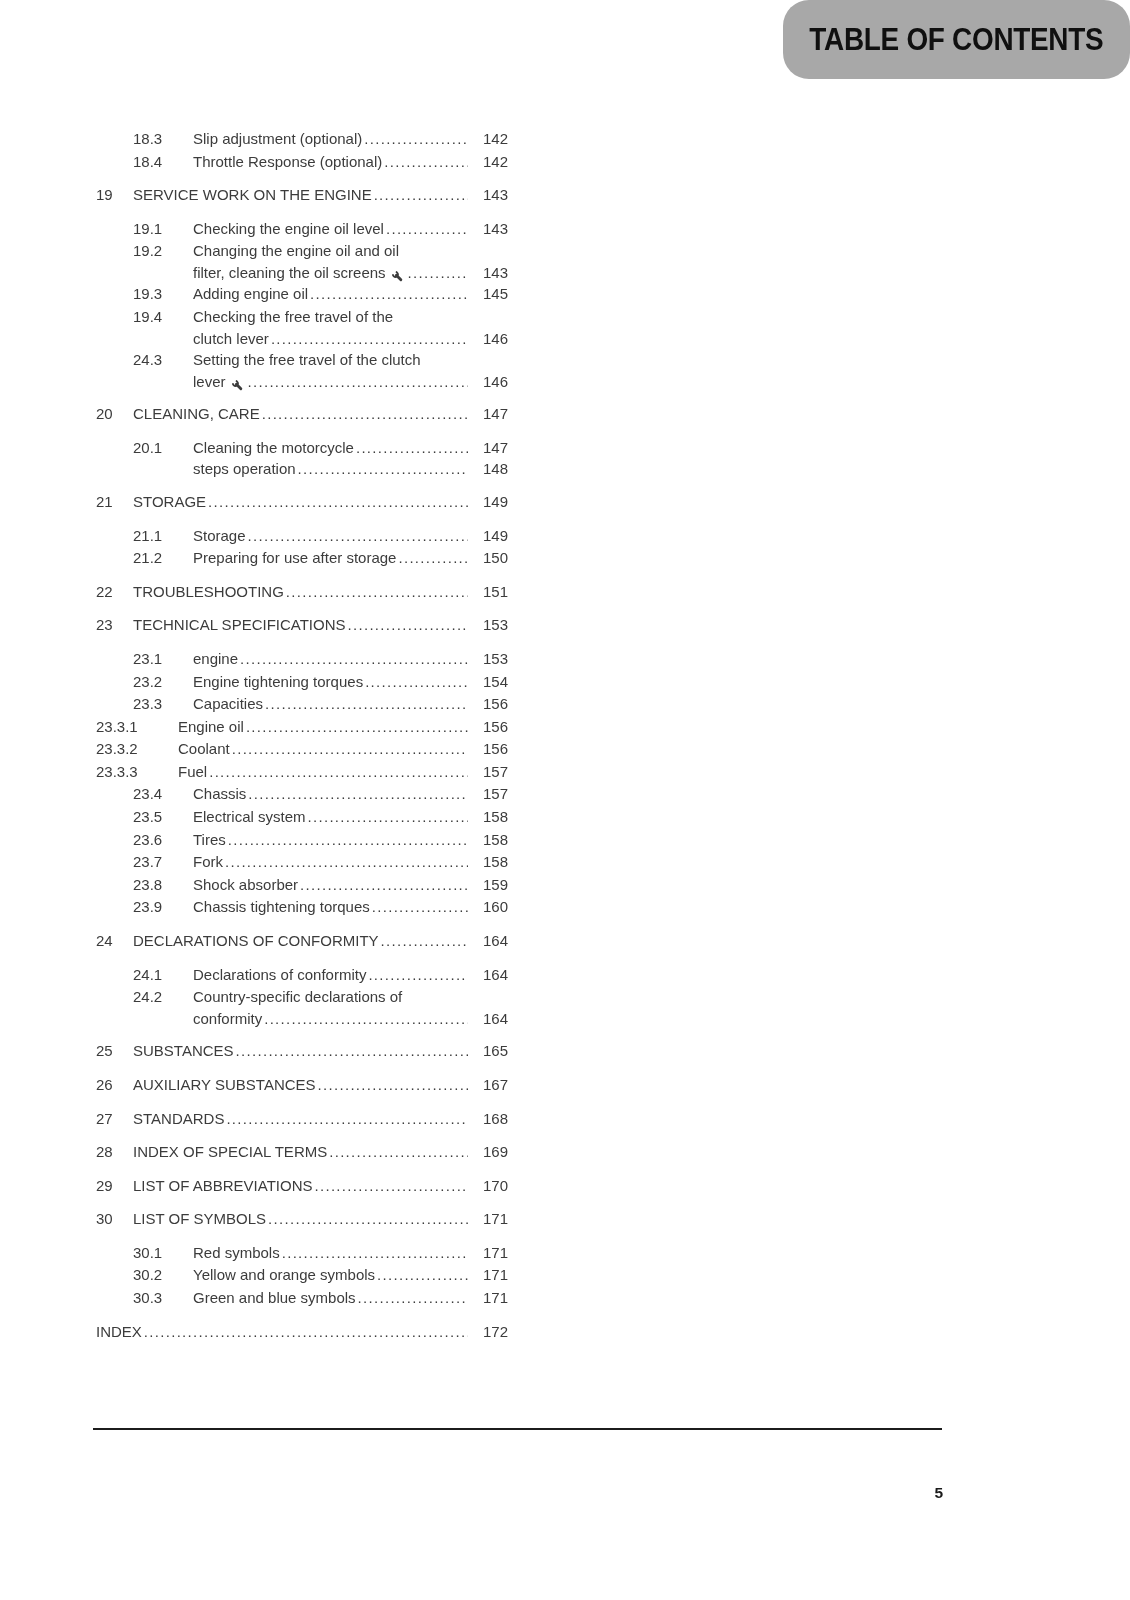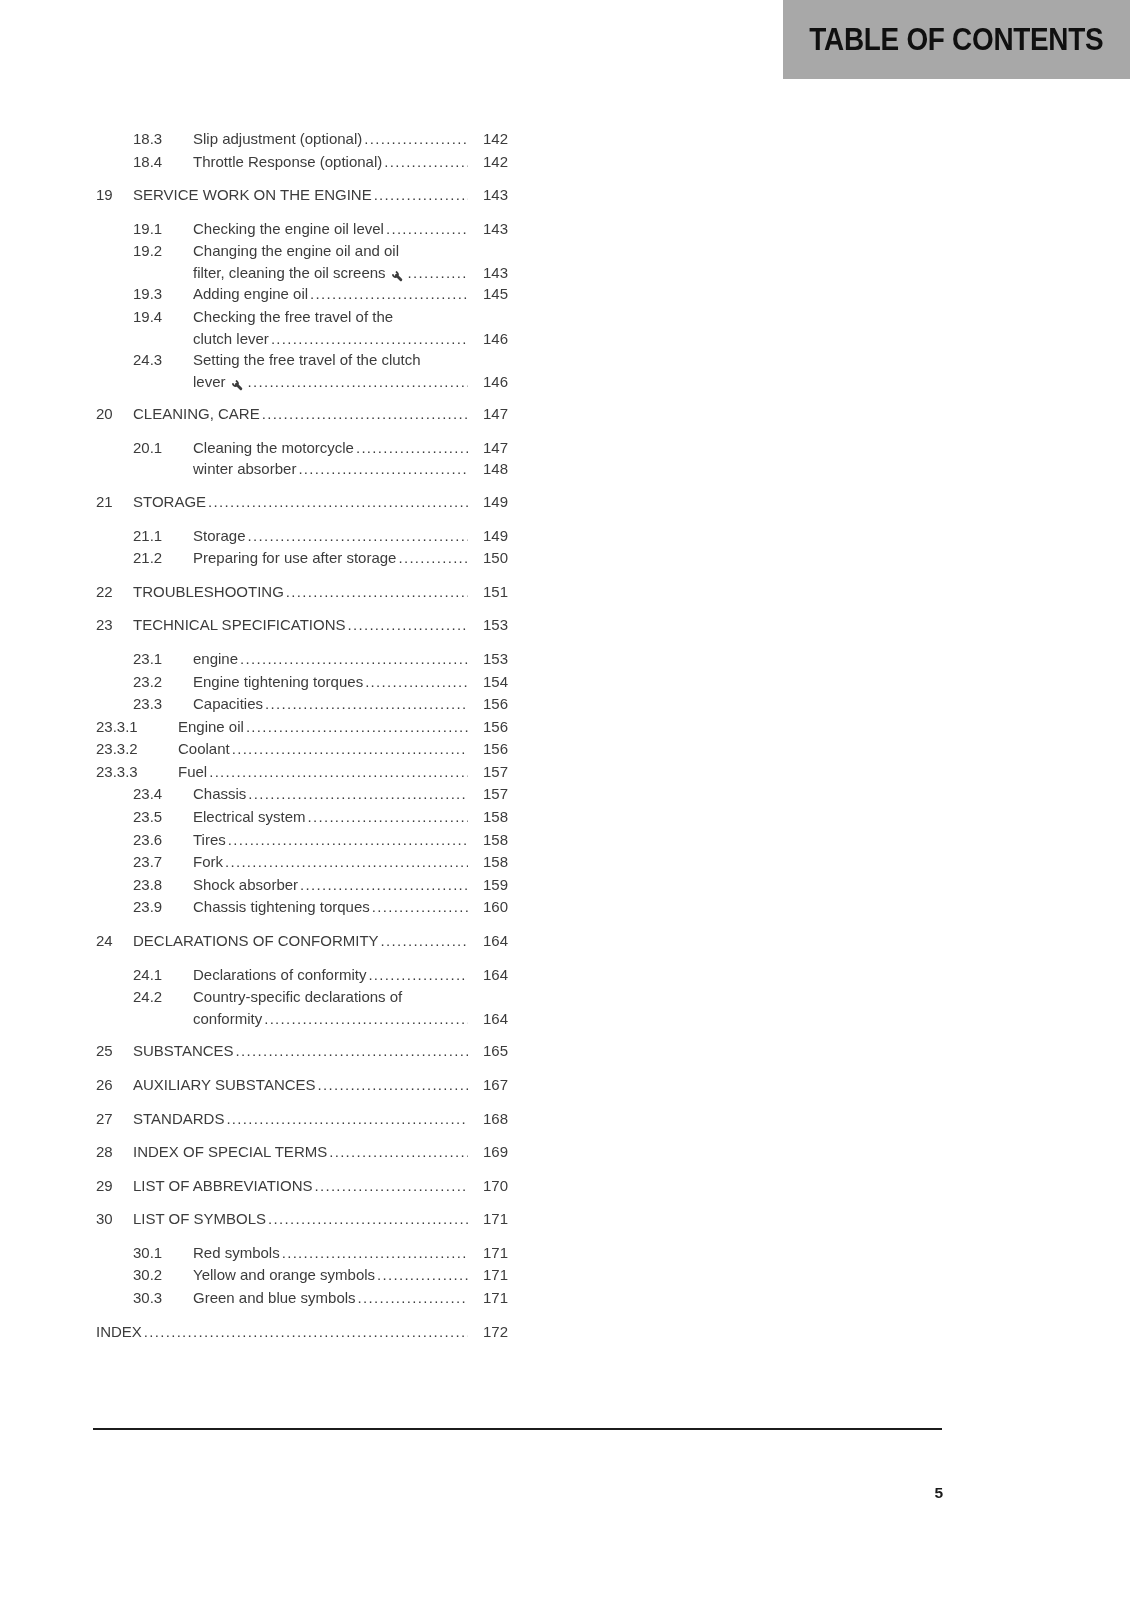--- a/index.html
+++ b/index.html
@@ -10,21 +10,21 @@
     font-family:"Liberation Sans", sans-serif;
     font-size:15px;
     color:#3c3c3c;
     overflow:hidden;
     margin:0 auto;
   }
   
   .banner {
     position:absolute; left:783px; top:0; width:347px; height:79px;
     background:#a8a8a8;
-    display:flex; align-items:center; justify-content:center;
+    display:flex; align-items:center; justify-content:center;border-radius:26px;
   }
   .banner-text {
     font-weight:700; font-size:31px; color:#101010;
     letter-spacing:-0.3px; white-space:nowrap;
     transform:scaleX(0.9);
   }
   
   .toc {
     position:absolute; left:96px; top:128px; width:412px;
   }
@@ -185,21 +185,21 @@
         <span class="num">20.1</span>
         <span class="mid">
           <span class="txt">Cleaning the motorcycle</span>
           <span class="leader">..............................................................................................................</span>
         </span>
         <span class="pg">147</span>
       </div>
       <div class="row section cont">
         <span class="num"></span>
         <span class="mid">
-          <span class="txt">winter absorber</span>
+          <span class="txt">steps operation</span>
           <span class="leader">..............................................................................................................</span>
         </span>
         <span class="pg">148</span>
       </div>
       <div class="row chapter">
         <span class="num">21</span>
         <span class="mid">
           <span class="txt">STORAGE</span>
           <span class="leader">..............................................................................................................</span>
         </span>

